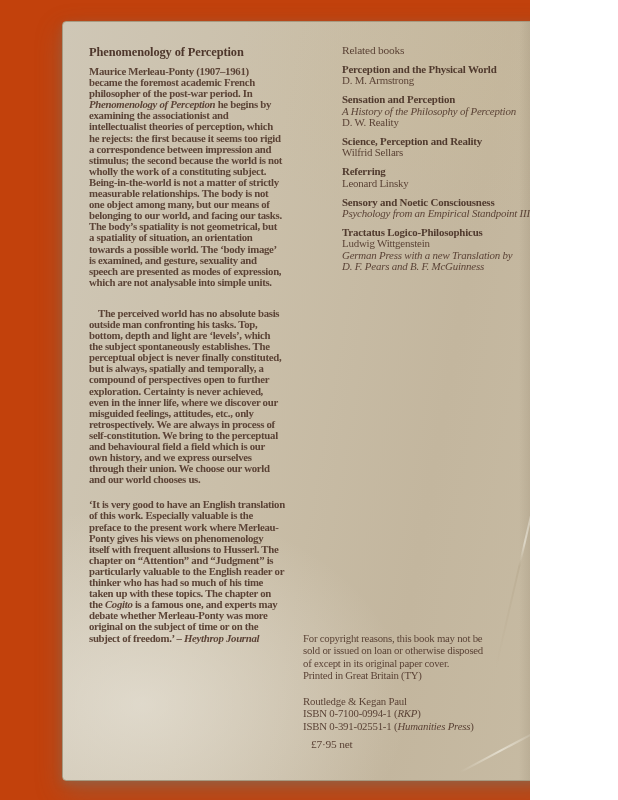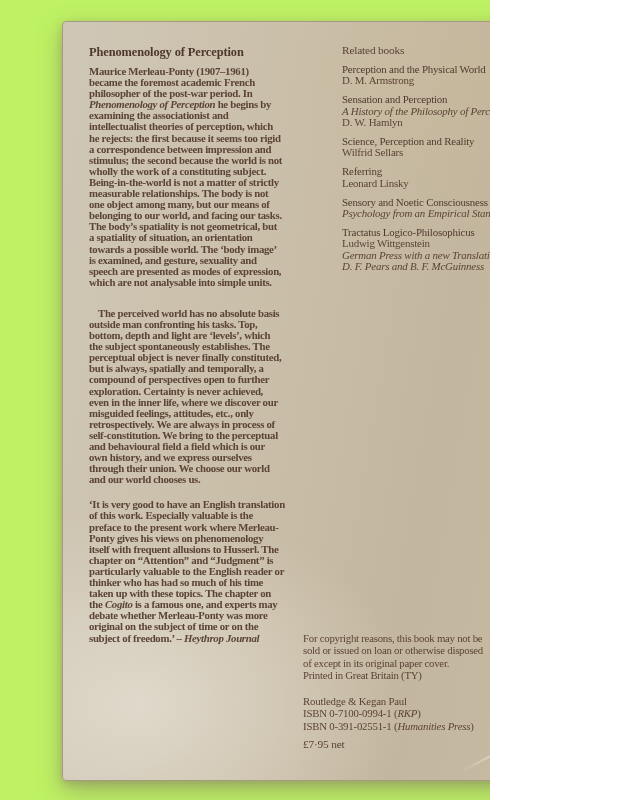--- a/index.html
+++ b/index.html
@@ -1,19 +1,19 @@
 <!DOCTYPE html>
 <html><head>
 <meta charset="utf-8">
 <style>
   * { box-sizing: border-box; }
   body { margin: 0; background: #ffffff; }
   .scene {
-    position: relative; width: 490px; height: 800px;
-    background: #bef264; overflow: hidden;
+    position: relative; width: 530px; height: 800px;
+    background: #c2410c; overflow: hidden;
     font-family: "Liberation Serif", "DejaVu Serif", serif;
   }
   .book {
     position: absolute; left: 62px; top: 21px; width: 492px; height: 760px;
     background:
       radial-gradient(ellipse 430px 320px at 16% 90%, rgba(240,237,229,0.55), rgba(240,237,229,0) 62%),
       radial-gradient(ellipse 380px 260px at 80% 8%, rgba(203,186,150,0.25), rgba(203,186,150,0) 60%),
       linear-gradient(100deg, #cfc7b6 0%, #cabfa9 38%, #c3b69e 72%, #c7bba3 100%);
     border: 1px solid #a79a81;
     border-radius: 4px 10px 5px 4px;
@@ -52,32 +52,32 @@
   .para {
     margin: 0; font-size: 10.8px; line-height: 11.1px;
     letter-spacing: -0.3px; white-space: pre-line; font-weight: bold;
   }
   .para.indent { text-indent: 9px; margin-top: 20px; }
   .para.quote { margin-top: 14px; }
   .it { font-style: italic; }
   .right-col { position: absolute; left: 251px; top: 22px; width: 232px; margin-left: 28px; }
   .rb-heading { font-size: 11.4px; line-height: 12px; margin: 0 0 8px 0; letter-spacing: -0.2px; }
   .rb-entry { margin: 0 0 8px 0; font-size: 10.9px; line-height: 11.2px; letter-spacing: -0.2px; }
-  .rb-title { font-weight: normal; color: #503a2e; }
+  .rb-title { font-weight: bold; color: #503a2e; }
   .rb-sub { font-style: italic; }
   .rb-note { font-style: italic; white-space: pre-line; }
   .notice {
     position: absolute; left: 240px; top: 610px; width: 252px;
     font-size: 10.8px; line-height: 12.4px; letter-spacing: -0.25px; white-space: pre-line;
   }
   .publisher {
     position: absolute; left: 240px; top: 673px; width: 252px;
     font-size: 10.8px; line-height: 12.3px; letter-spacing: -0.2px;
   }
-  .price { position: absolute; left: 240px; top: 716px; font-size: 11.4px; letter-spacing: -0.2px; }
+  .price { position: absolute; left: 248px; top: 716px; font-size: 11.4px; letter-spacing: -0.2px; }
 </style>
 </head>
 <body>
 
 <div class="scene">
   <div class="book">
     <div class="crease c1"></div>
     <div class="crease c2"></div>
 
     <div class="left-col">
@@ -137,21 +137,21 @@
       <div class="rb-heading">Related books</div>
 
       <div class="rb-entry">
         <div class="rb-title">Perception and the Physical World</div>
         <div class="rb-author">D. M. Armstrong</div>
       </div>
 
       <div class="rb-entry">
         <div class="rb-title">Sensation and Perception</div>
         <div class="rb-sub">A History of the Philosophy of Perception</div>
-        <div class="rb-author">D. W. Hamlyn</div>
+        <div class="rb-author">D. W. Reality</div>
       </div>
 
       <div class="rb-entry">
         <div class="rb-title">Science, Perception and Reality</div>
         <div class="rb-author">Wilfrid Sellars</div>
       </div>
 
       <div class="rb-entry">
         <div class="rb-title">Referring</div>
         <div class="rb-author">Leonard Linsky</div>

